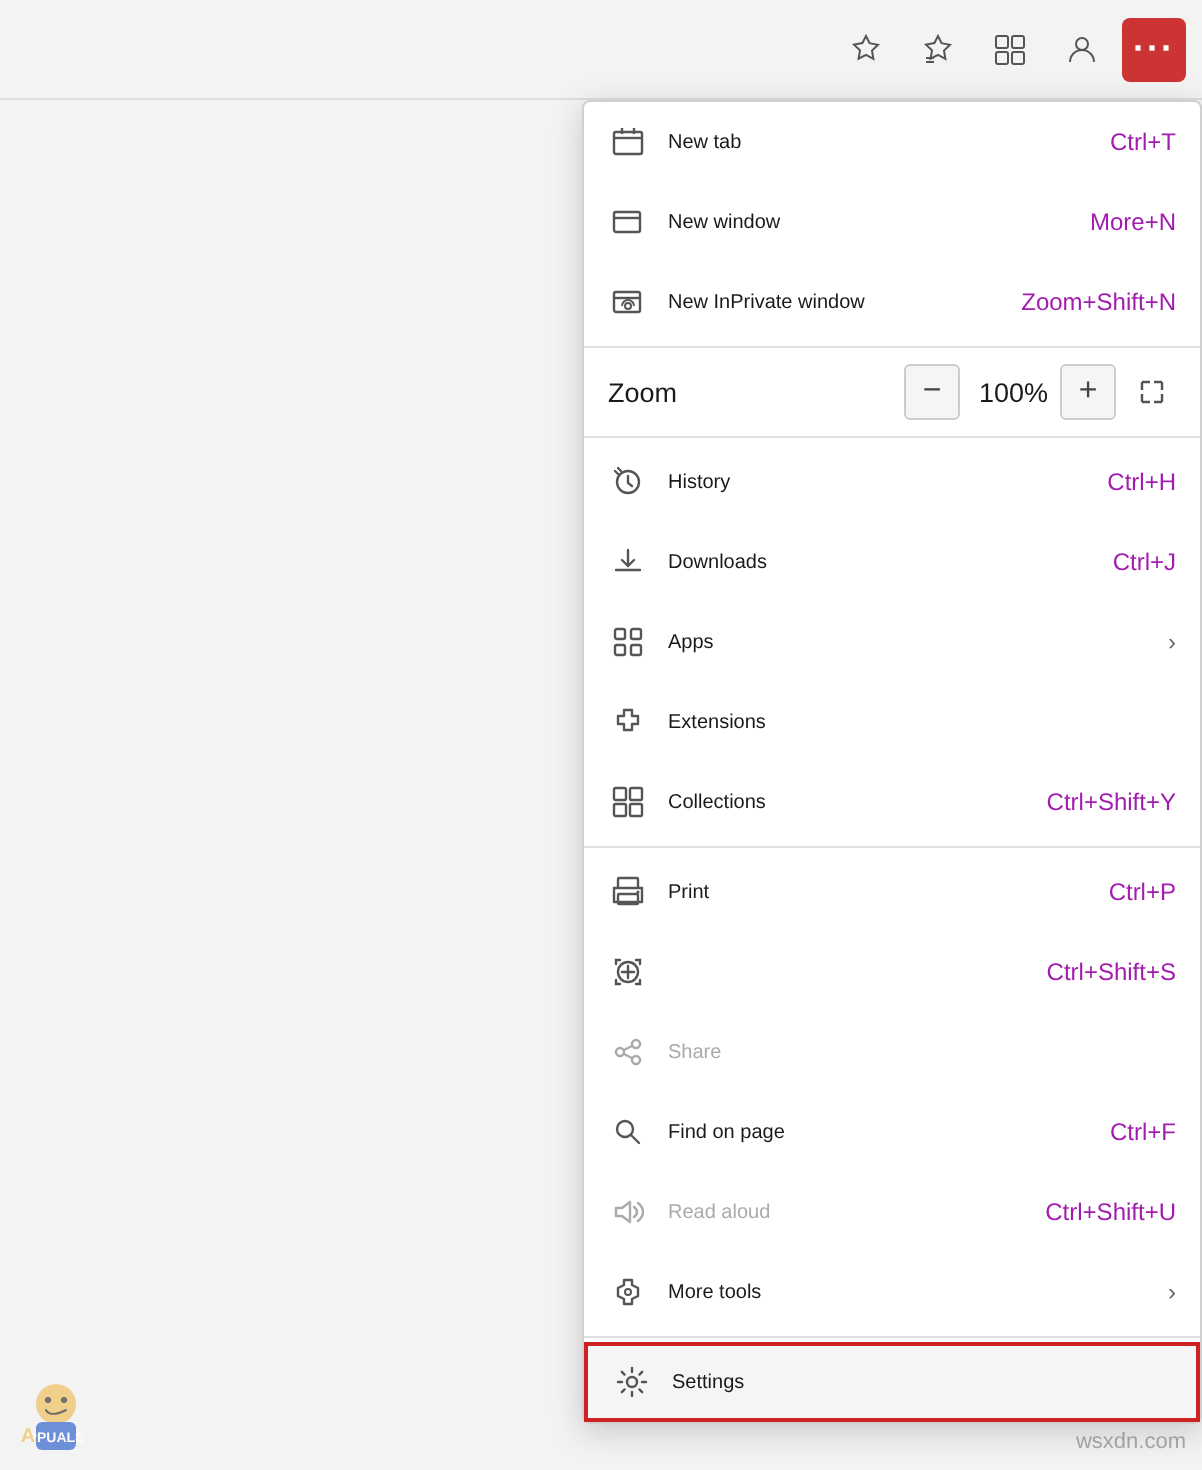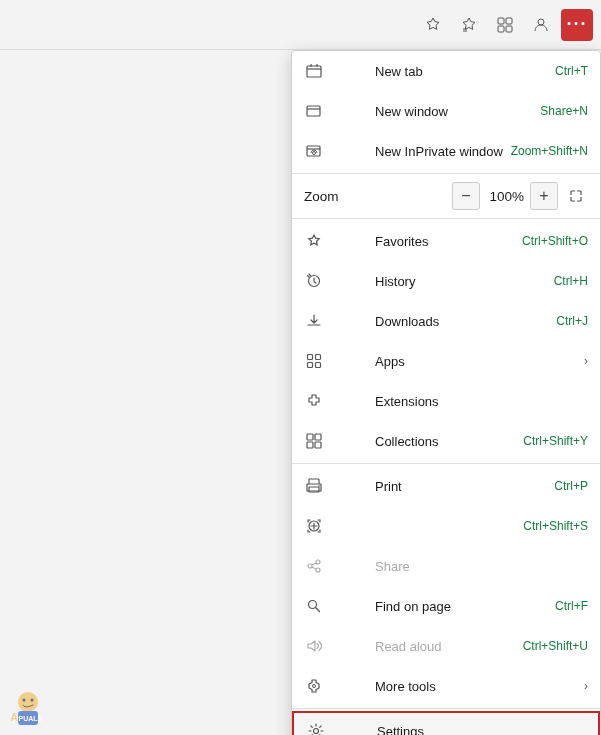--- a/index.html
+++ b/index.html
@@ -103,27 +103,26 @@
       display: flex;
       align-items: center;
       justify-content: center;
       flex-shrink: 0;
       font-size: 15px;
       color: #555;
     }
 
     .menu-label {
       flex: 1;
-      font-size: 13px;
-      margin-left: 41px;
+      font-size: 10px;
     }
 
     .menu-shortcut {
       font-size: 12px;
-      color: #15803d;
+      color: #a21caf;
       margin-left: auto;
     }
 
     .menu-arrow {
       font-size: 12px;
       color: #666;
       margin-left: 8px;
     }
 
     .menu-divider {
@@ -258,21 +257,21 @@
     </div>
 
     <div class="menu-item">
       <span class="menu-icon">
         <svg width="16" height="16" viewBox="0 0 16 16" fill="none">
           <rect x="1" y="3" width="13" height="10" rx="1" stroke="#555" stroke-width="1.2" fill="none"></rect>
           <path d="M1 6h13" stroke="#555" stroke-width="1.2"></path>
         </svg>
       </span>
       <span class="menu-label">New window</span>
-      <span class="menu-shortcut">Share+N</span>
+      <span class="menu-shortcut">More+N</span>
     </div>
 
     <div class="menu-item">
       <span class="menu-icon">
         <svg width="16" height="16" viewBox="0 0 16 16" fill="none">
           <rect x="1" y="3" width="13" height="10" rx="1" stroke="#555" stroke-width="1.2" fill="none"></rect>
           <path d="M1 6h13" stroke="#555" stroke-width="1.2"></path>
           <circle cx="8" cy="10" r="1.5" stroke="#555" stroke-width="1" fill="none"></circle>
           <path d="M5 10c0-1.66 1.34-3 3-3s3 1.34 3 3" stroke="#555" stroke-width="1" fill="none"></path>
         </svg>
@@ -292,29 +291,20 @@
         <span class="zoom-expand">
           <svg width="14" height="14" viewBox="0 0 14 14" fill="none">
             <path d="M2 2h4M2 2v4M12 2h-4M12 2v4M2 12h4M2 12v-4M12 12h-4M12 12v-4" stroke="#555" stroke-width="1.2"></path>
           </svg>
         </span>
       </div>
     </div>
 
     <div class="menu-divider"></div>
 
-    <div class="menu-item">
-      <span class="menu-icon">
-        <svg width="16" height="16" viewBox="0 0 16 16" fill="none">
-          <path d="M8 2l1.6 3.2 3.6.5-2.6 2.5.6 3.6L8 10.1l-3.2 1.7.6-3.6L2.8 5.7l3.6-.5z" stroke="#555" stroke-width="1.2" fill="none"></path>
-        </svg>
-      </span>
-      <span class="menu-label">Favorites</span>
-      <span class="menu-shortcut">Ctrl+Shift+O</span>
-    </div>
 
     <div class="menu-item">
       <span class="menu-icon">
         <svg width="16" height="16" viewBox="0 0 16 16" fill="none">
           <circle cx="8" cy="8" r="5.5" stroke="#555" stroke-width="1.2" fill="none"></circle>
           <path d="M8 5v3.5l2 1.5" stroke="#555" stroke-width="1.2" stroke-linecap="round"></path>
           <path d="M3 4L1.5 2.5M4.5 2.5L3 1" stroke="#555" stroke-width="1.2" stroke-linecap="round"></path>
         </svg>
       </span>
       <span class="menu-label">History</span>

